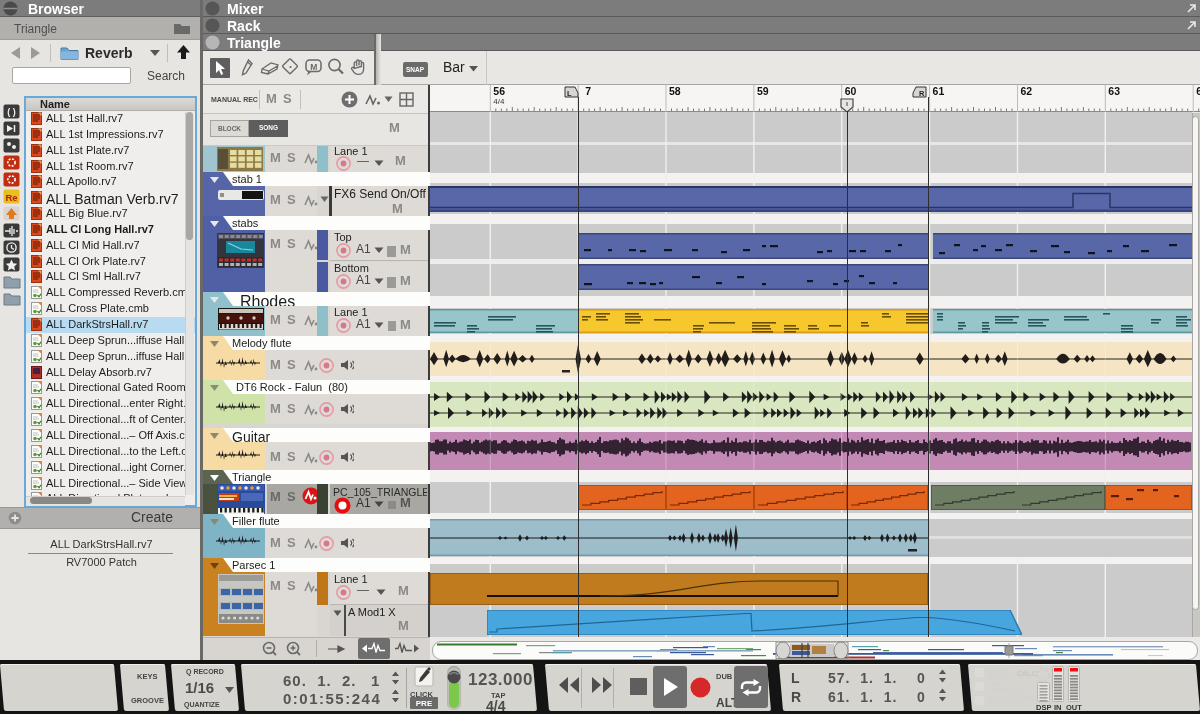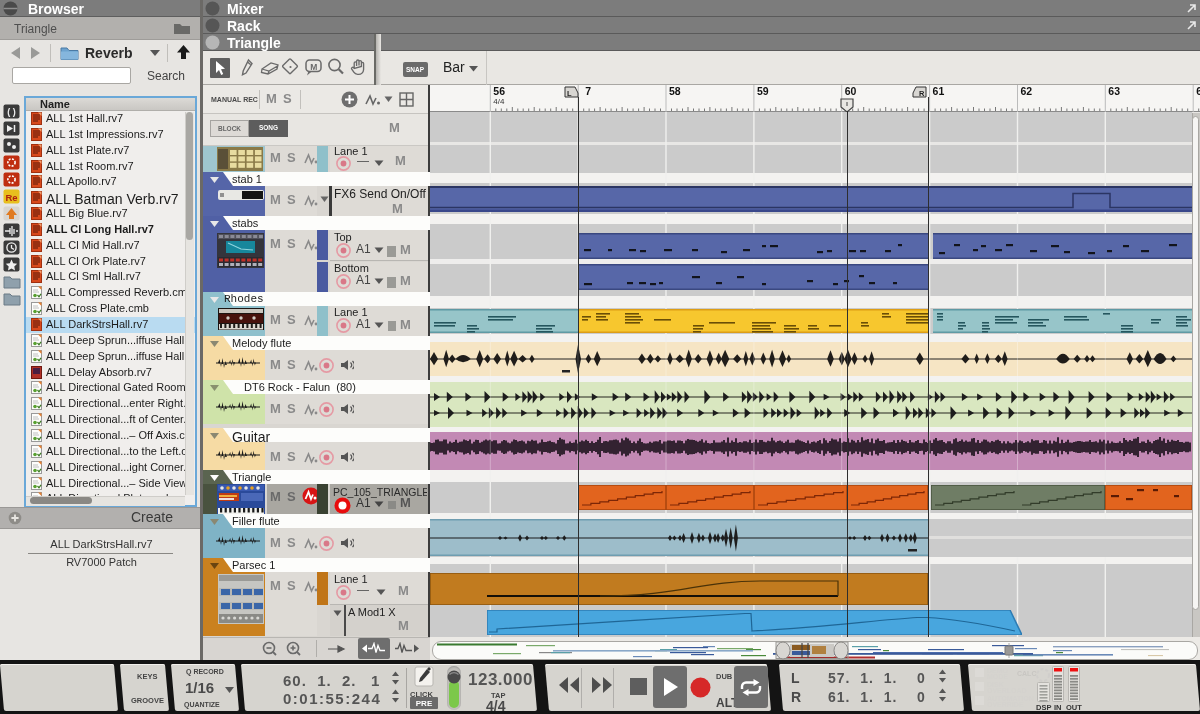--- a/index.html
+++ b/index.html
@@ -498,21 +498,21 @@
 <svg class="abs" style="left:374px;top:278px;" width="10" height="7" viewBox="0 0 10 7">
       <path d="M0.5 0.5 L5 6 L9.5 0.5 Z" fill="#555"></path>
     </svg>
 <div class="abs" style="left:387px;top:277px;width:9px;height:11px;background:#9a9a96;"></div>
 <div class="abs" style="left:400px;top:273px;font-size:13px;color:#8a8a8a;font-weight:bold;white-space:nowrap;">M</div>
 <div class="abs" style="left:203px;top:292px;width:227px;height:14px;background:#fdfdfb;"></div>
 <svg class="abs" style="left:203px;top:292px;" width="58" height="14" viewBox="0 0 58 14">
       <path d="M0 0 H20 L30 14 H0 Z" fill="#8fc0cc"></path>
       <path d="M7 5 L16 5 L11.5 11 Z" fill="#e8e8e8"></path>
     </svg>
-<div class="abs" style="left:224px;top:293px;font-size:11px;color:#1c1c1c;font-weight:normal;white-space:nowrap;font-family:Liberation Mono, monospace;">Rhodes</div>
+<div class="abs" style="left:240px;top:293px;font-size:16px;color:#1c1c1c;font-weight:normal;white-space:nowrap;">Rhodes</div>
 <div class="abs" style="left:203px;top:306px;width:62px;height:30px;background:#8fc0cc;"></div>
 <svg class="abs" style="left:218px;top:308px;" width="46" height="22" viewBox="0 0 46 22">
       <rect width="46" height="22" fill="#1c1512"></rect>
       <rect x="1" y="1" width="44" height="4" fill="#c9c5bd"></rect>
       <rect x="1" y="6" width="44" height="9" fill="#47120c"></rect>
       <circle cx="10" cy="10" r="1.7" fill="#d0ccc4"></circle>
       <circle cx="23" cy="10" r="1.7" fill="#d0ccc4"></circle>
       <circle cx="36" cy="10" r="1.7" fill="#d0ccc4"></circle>
       <rect x="1" y="16" width="44" height="5.5" fill="#ddd9d1"></rect>
       <rect x="2.0" y="16" width="2" height="4" fill="#201c18"></rect>
@@ -573,21 +573,21 @@
     </svg>
 <svg class="abs" style="left:340px;top:359px;" width="14" height="12" viewBox="0 0 14 12">
       <path d="M1 4 h3 l4 -3 v10 l-4 -3 h-3 z" fill="#555"></path>
       <path d="M10.5 3.5 q2.5 2.5 0 5 M12.5 2 q4 4 0 8" stroke="#555" stroke-width="1.2" fill="none"></path>
     </svg>
 <div class="abs" style="left:203px;top:380px;width:227px;height:14px;background:#fdfdfb;"></div>
 <svg class="abs" style="left:203px;top:380px;" width="58" height="14" viewBox="0 0 58 14">
       <path d="M0 0 H20 L30 14 H0 Z" fill="#cfe3a9"></path>
       <path d="M7 5 L16 5 L11.5 11 Z" fill="#88906e"></path>
     </svg>
-<div class="abs" style="left:224px;top:381px;font-size:11px;color:#1c1c1c;font-weight:normal;white-space:nowrap;padding-left:20px;">DT6 Rock - Falun&nbsp;&nbsp;(80)</div>
+<div class="abs" style="left:216px;top:381px;font-size:11px;color:#1c1c1c;font-weight:normal;white-space:nowrap;padding-left:20px;">DT6 Rock - Falun&nbsp;&nbsp;(80)</div>
 <div class="abs" style="left:203px;top:394px;width:62px;height:30px;background:#cfe3a9;"></div>
 <svg class="abs" style="left:216px;top:400px;" width="46" height="14" viewBox="0 0 46 14">
       <path d="M0 7 h44" stroke="#1a1a1a" stroke-width="1"></path>
       <path d="M2 7 l1.5-4 1.5 8 1.5-9 1.5 10 1.5-7 1.5 4z" fill="#1a1a1a"></path>
       <path d="M13 7 l1.2-3 1.2 6 1.2-7 1.2 7 1.2-4z" fill="#1a1a1a"></path>
       <path d="M22 7 l1.5-5 1.5 9 1.5-10 1.5 9 1.5-6 1.5 4z" fill="#1a1a1a"></path>
       <path d="M34 7 l1.2-3.5 1.2 7 1.2-8 1.2 7 1.2-3z" fill="#1a1a1a"></path>
     </svg>
 <div class="abs" style="left:265px;top:394px;width:163px;height:30px;background:#dedbd6;"></div>
 <div class="abs" style="left:270px;top:401px;font-size:13px;color:#8a8a8a;font-weight:bold;white-space:nowrap;">M</div>

